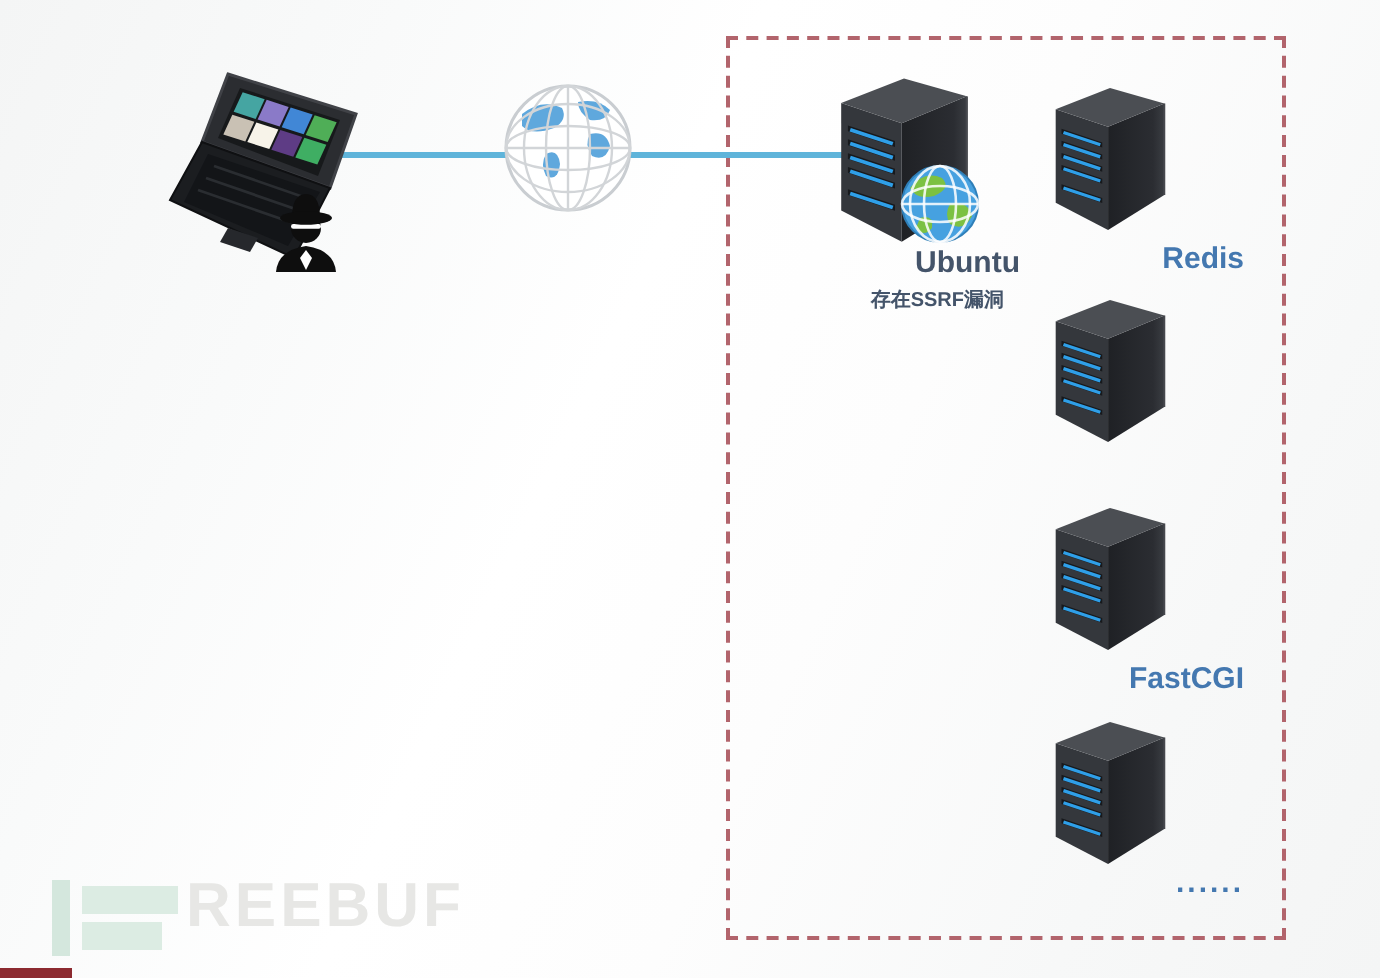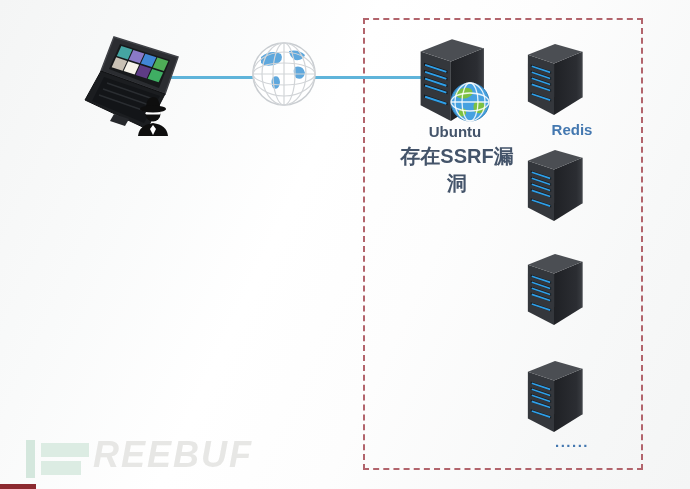--- a/index.html
+++ b/index.html
@@ -16,31 +16,31 @@
   .laptop{position:absolute;left:84px;top:34px;width:104px;height:100px;z-index:2;}
   .spy{position:absolute;left:136px;top:92px;width:34px;height:44px;z-index:3;}
   .inet{position:absolute;left:251px;top:41px;width:66px;height:66px;z-index:2;}
   .srv{position:absolute;z-index:2;}
   .srv.gw{left:415px;top:37px;width:74px;height:85px;}
   .srv.s1{left:523px;top:42px;width:64px;height:74px;}
   .srv.s2{left:523px;top:148px;width:64px;height:74px;}
   .srv.s3{left:523px;top:252px;width:64px;height:74px;}
   .srv.s4{left:523px;top:359px;width:64px;height:74px;}
   .badge{position:absolute;left:449px;top:81px;width:42px;height:42px;z-index:4;}
-  .lbl{position:absolute;text-align:center;font-weight:700;z-index:2;}
+  .lbl{position:absolute;text-align:right;font-weight:700;z-index:2;}
   .gwlbl{left:400px;top:123px;width:110px;font-size:15px;color:#44546a;}
-  .gwsub{left:392px;top:143px;width:130px;font-size:20px;color:#44546a;}
+  .gwsub{left:372px;top:143px;width:130px;font-size:10px;color:#44546a;}
   .slbl{left:522px;width:100px;font-size:15px;color:#4478b0;}
   .l1{top:121px;} .l2{top:227px;} .l3{top:331px;}
   .dots{top:433px;font-size:15px;letter-spacing:1.5px;}
   .wm{position:absolute;z-index:1;}
   .wm-vbar{left:26px;top:440px;width:9px;height:38px;background:#d4e7dd;}
   .wm-bar1{left:41px;top:443px;width:48px;height:14px;background:#dcece3;}
   .wm-bar2{left:41px;top:461px;width:40px;height:14px;background:#dcece3;}
-  .wm-text{left:93px;top:437px;font-size:36px;font-weight:900;color:#e7e7e5;letter-spacing:2px;line-height:1;font-style:italic;}
+  .wm-text{left:93px;top:437px;font-size:31px;font-weight:900;color:#e7e7e5;letter-spacing:2px;line-height:1;}
   .wm-accent{left:0px;top:484px;width:36px;height:5px;background:#8c2a30;}
 </style>
 </head>
 <body>
 
 <div class="canvas">
 
   <svg width="0" height="0" style="position:absolute" aria-hidden="true">
     <defs>
       <linearGradient id="rg" x1="0" y1="0" x2="1" y2="0">
@@ -142,20 +142,21 @@
     </svg>
   <div class="lbl slbl l1">Redis</div>
 
   <svg class="srv s2">
       <use href="#server-sym"></use>
     </svg>
 
   <svg class="srv s3">
       <use href="#server-sym"></use>
     </svg>
+  <div class="lbl slbl l3">FastCGI</div>
 
   <svg class="srv s4">
       <use href="#server-sym"></use>
     </svg>
   <div class="lbl slbl dots">......</div>
 
   <div class="wm wm-vbar"></div>
   <div class="wm wm-bar1"></div>
   <div class="wm wm-bar2"></div>
   <div class="wm wm-text">REEBUF</div>

